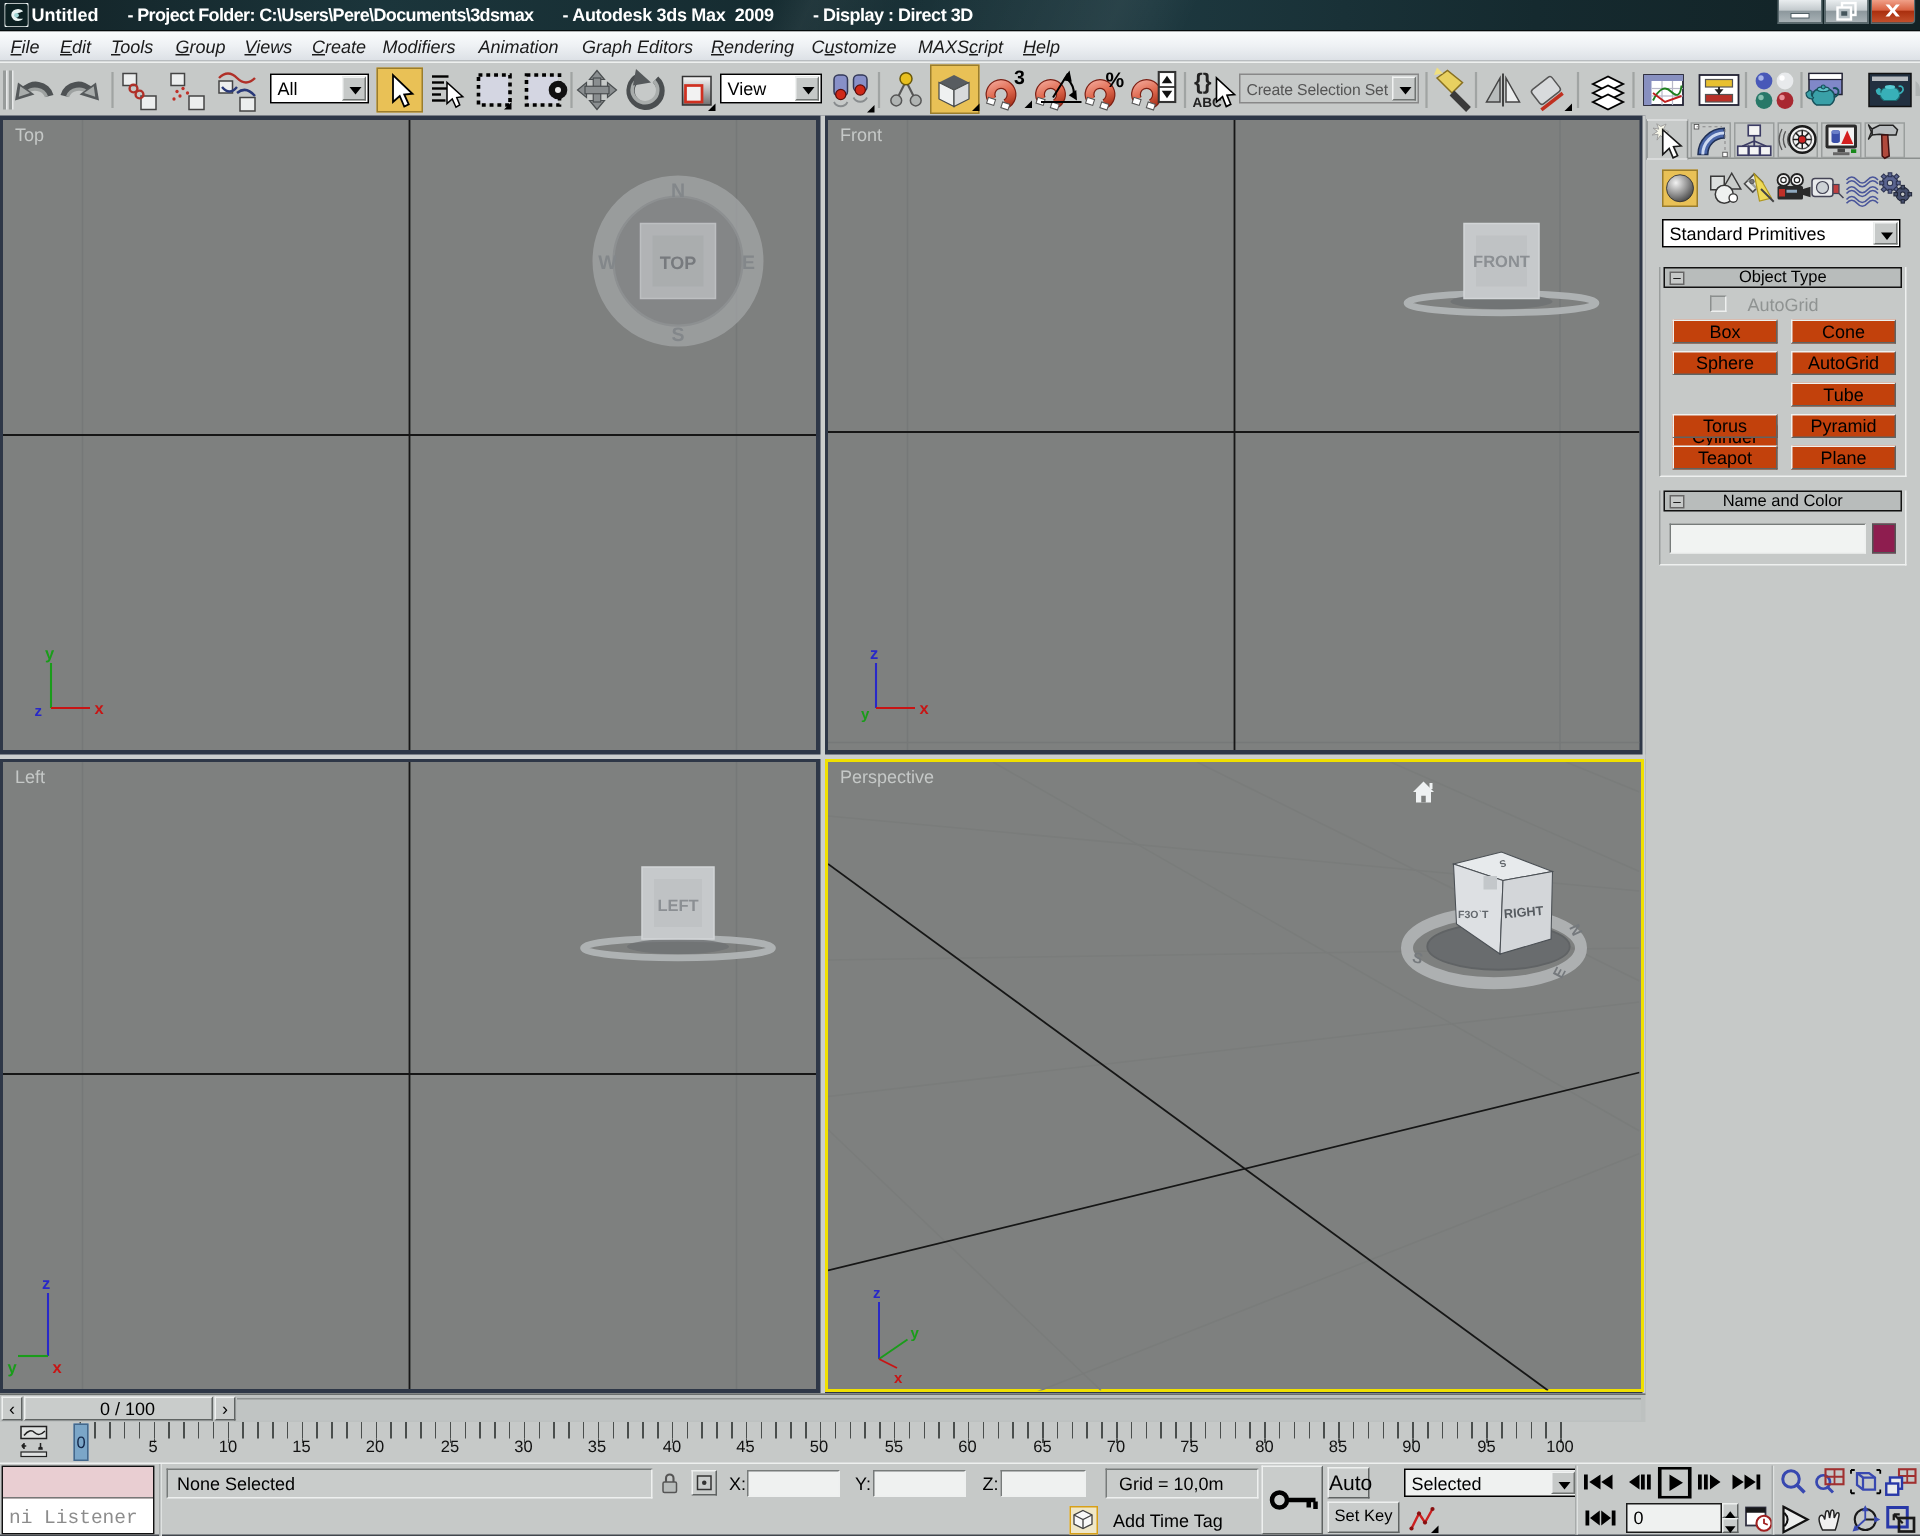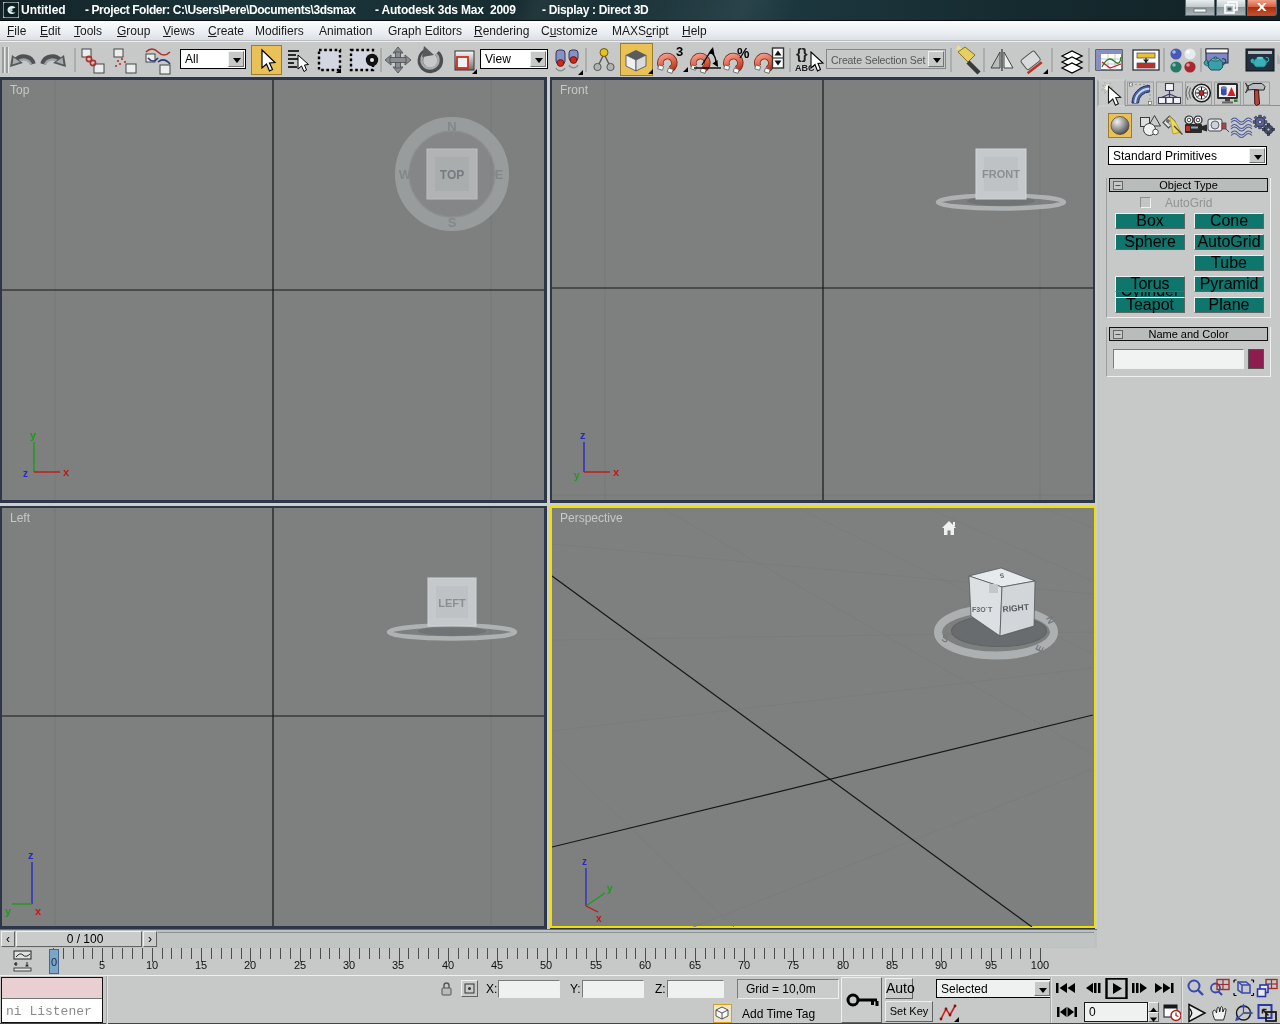--- a/index.html
+++ b/index.html
@@ -14,21 +14,21 @@
   border-bottom:1px solid #060c0d;
   color:#fff; font-size:12px; }
 #titlebar span { position:absolute; top:3px; white-space:pre; }
 
 .winbtn { position:absolute; top:0; height:16px; border:1px solid #5a6a6e; border-top:none;
   background:linear-gradient(180deg,#e9edef 0%,#c3cacd 45%,#8d989d 50%,#a8b2b6 100%); }
 .winbtn.close { background:linear-gradient(180deg,#f0a088 0%,#d96242 45%,#aa2f0e 50%,#c3502c 100%); }
 
 #menubar { left:0; top:21px; width:1280px; height:20px;
   background:linear-gradient(180deg,#fafcfd 0%,#eef1f4 50%,#dde1e6 100%);
-  border-bottom:1px solid #b8bcbf; font-size:12px; color:#1a1a1a; }
+  border-bottom:1px solid #b8bcbf; font-size:12px; color:#1a1a1a;font-style:italic; }
 #menubar span { position:absolute; top:3px; }
 u { text-decoration:underline; }
 
 #toolbar { left:0; top:41px; width:1280px; height:36px; background:#c6c9c8;
   border-top:1px solid #eef0ef; }
 .ybtn { position:absolute; background:#e9c156; border:1px solid #9a7d2c; }
 .combo { position:absolute; background:#fff; border:1px solid #000; font-size:12px; color:#000; }
 .combo .txt { position:absolute; left:4px; top:2px; }
 .combo .arr { position:absolute; right:1px; top:1px; bottom:1px; width:16px; background:#c6c9c8;
   border:1px solid; border-color:#f0f2f1 #707472 #707472 #f0f2f1; }
@@ -36,23 +36,23 @@
 
 #vpwrap { left:0; top:77px; width:1097px; height:852px; background:#2e3747; }
 .vp { position:absolute; background:#7e807f; }
 .vplabel { position:absolute; left:8px; top:3px; color:#c5c8c7; font-size:12px; }
 
 #cmdpanel { left:1097px; top:77px; width:183px; height:893px; background:#c6c9c8; }
 .roll { position:absolute; left:12px; width:159px; height:14px; background:#b8bcbb;
   border:1px solid #111; font-size:11px; color:#000; text-align:center; line-height:13px; }
 .roll .minus { position:absolute; left:3px; top:2px; width:10px; height:9px; background:#c6c9c8;
   border:1px solid #666; line-height:7px; font-size:9px; text-align:center; }
-.cpbtn { position:absolute; width:70px; height:16px; background:#0f766e;
+.cpbtn { position:absolute; width:70px; height:16px; background:#c2410c;
   border:1px solid; border-color:#eef0ef #5f6362 #5f6362 #eef0ef;
-  font-size:16px; color:#000; text-align:center; line-height:14px; }
+  font-size:12px; color:#000; text-align:center; line-height:14px; }
 
 #timeslider { left:0; top:929px; width:1097px; height:19px; background:#bdc1c0; border-top:1px solid #6a6e6d; }
 #trackbar { left:0; top:948px; width:1097px; height:27px; background:#c6c9c8; }
 #statusbar { left:0; top:975px; width:1280px; height:49px; background:#c6c9c8; border-top:1px solid #eef0ef; }
 .sunken { position:absolute; background:#c9cccb; border:1px solid; border-color:#777b7a #eef0ef #eef0ef #777b7a; font-size:12px; color:#000; }
 .raised { position:absolute; background:#c9cccb; border:1px solid; border-color:#eef0ef #5f6362 #5f6362 #eef0ef; font-size:12px; color:#000; text-align:center; }
 .white-field { position:absolute; background:#eff1f0; border:1px solid; border-color:#777b7a #eef0ef #eef0ef #777b7a; }
 .ticklabel { position:absolute; top:11px; font-size:11px; color:#111; transform:translateX(-50%); }
 </style>
 </head>
@@ -704,20 +704,23 @@
   </svg>
 </div>
 
 <div id="statusbar" class="abs">
   <div class="abs" style="left:0;top:47px;width:1280px;height:2px;background:#41464d;"></div>
   <div class="abs" style="left:1px;top:1px;width:102px;height:46px;border:1px solid #111;background:#fff;">
     <div class="abs" style="left:0;top:0;width:100px;height:21px;background:#e9ced2;border-bottom:1px solid #777;"></div>
     <div class="abs" style="left:4px;top:26px;font-family:'Liberation Mono',monospace;font-size:13px;color:#8c8c8c;">ni Listener</div>
   </div>
   <div class="abs" style="left:106px;top:0;width:2px;height:48px;background:#a7abaa;border-right:1px solid #dfe2e1;"></div>
+  <div class="sunken" style="left:111px;top:3px;width:324px;height:20px;">
+      <span style="position:absolute;left:6px;top:2px;">None Selected</span>
+    </div>
   <svg class="abs" style="left:440px;top:5px;" width="13" height="16" viewBox="0 0 13 16">
     <rect x="2" y="7" width="9" height="7" rx="1" fill="#b8bcbb" stroke="#555" stroke-width="1"></rect>
     <path d="M4 7 V4.5 A2.5 2.5 0 0 1 9 4.5 V7" fill="none" stroke="#555" stroke-width="1.4"></path>
   </svg>
   <div class="raised" style="left:461px;top:4px;width:17px;height:17px;">
     <svg width="15" height="15" viewBox="0 0 15 15">
         <rect x="3" y="3" width="9" height="9" fill="none" stroke="#333" stroke-width="1"></rect>
         <circle cx="7.5" cy="7.5" r="1.5" fill="#333"></circle>
       </svg>
   </div>

